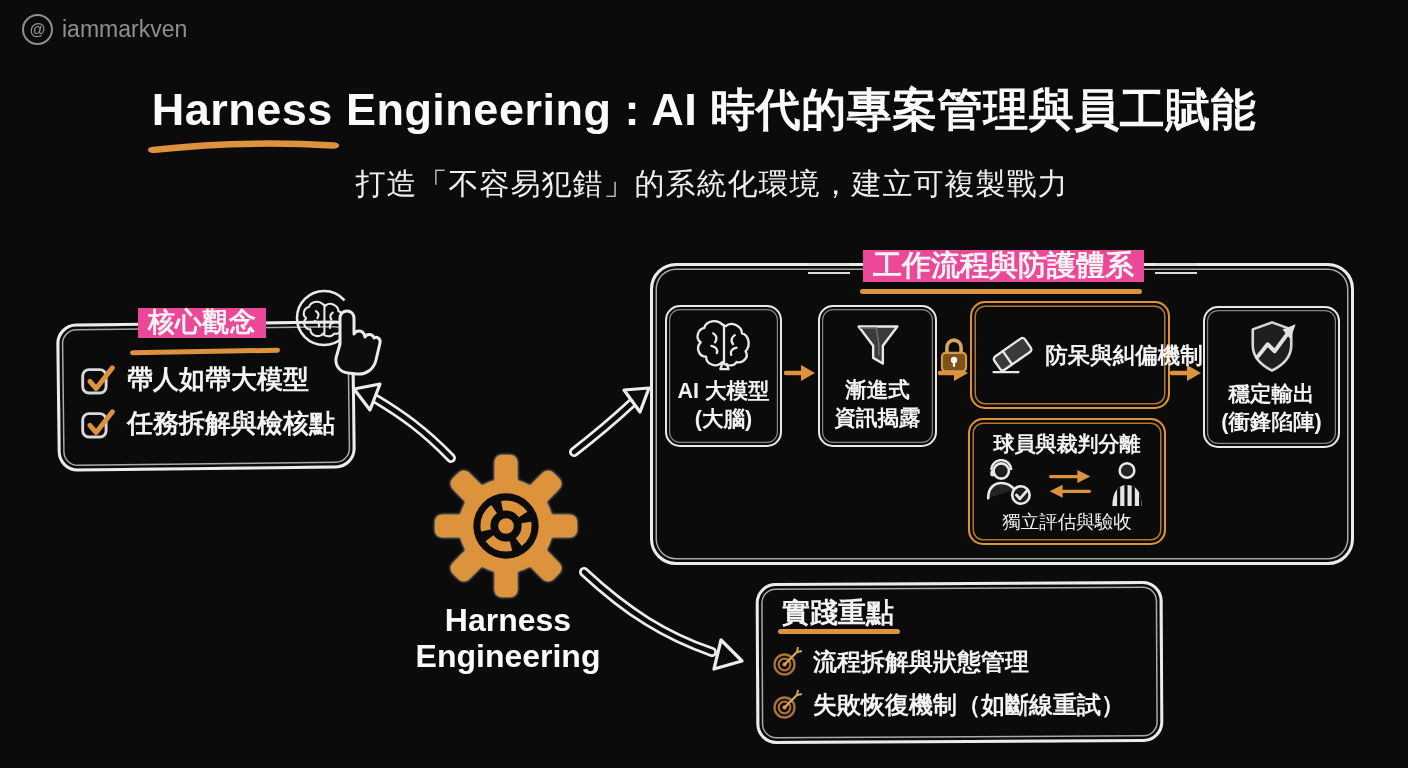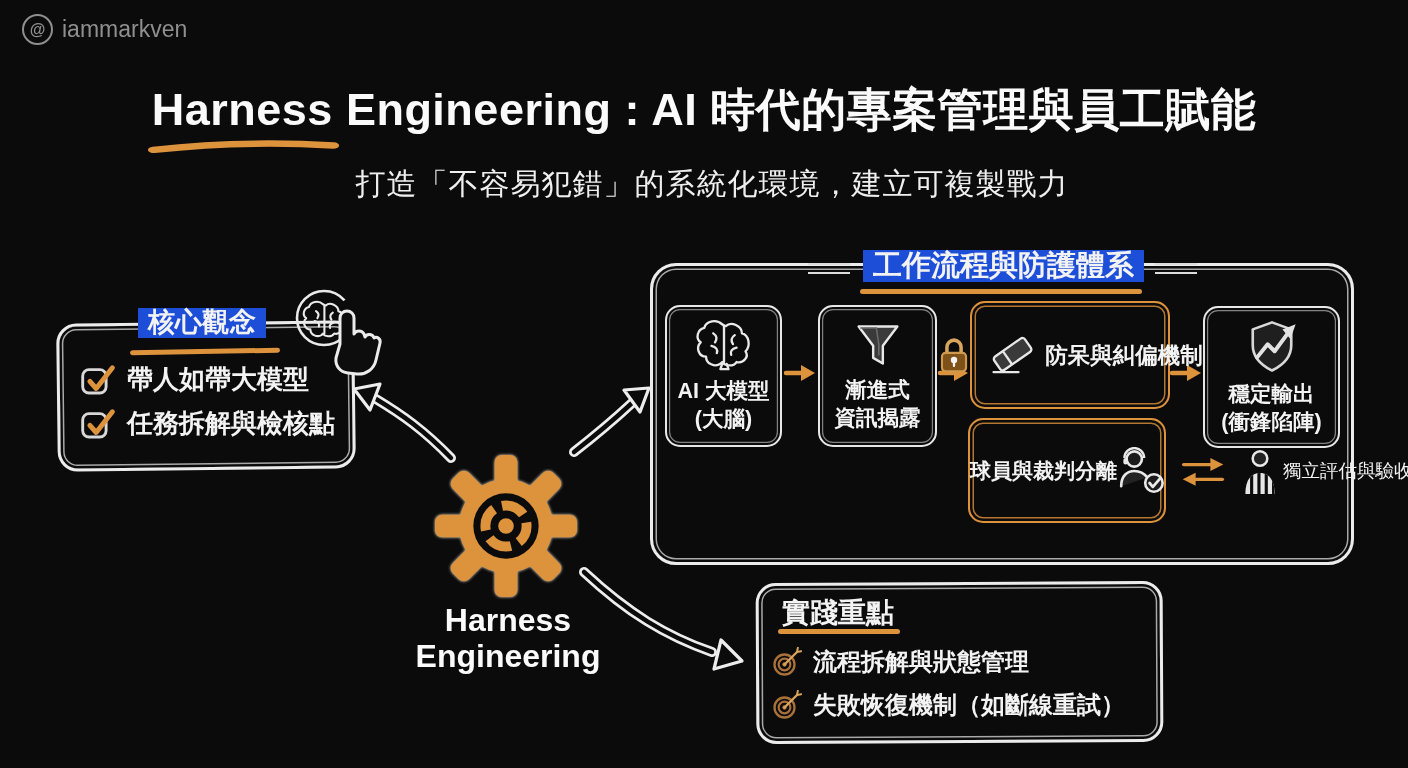--- a/index.html
+++ b/index.html
@@ -21,21 +21,21 @@
   .subtitle{left:0;right:0;top:164px;text-align:center;font-size:30px;font-weight:500;color:#efefef;letter-spacing:1px;padding-left:16px;}
 
   
   .sketch{border:3px solid #ececec;border-radius:20px;
           box-shadow:inset 0 0 0 2.5px #0b0b0b, inset 0 0 0 4px rgba(236,236,236,.7);}
   .sketch-orange{border:2.5px solid #dd923c;border-radius:15px;
           box-shadow:inset 0 0 0 2.5px #0b0b0b, inset 0 0 0 4px rgba(221,146,60,.8);}
   .flow-box{border:2.5px solid #e8e8e8;border-radius:15px;
           box-shadow:inset 0 0 0 2px #0b0b0b, inset 0 0 0 3.2px rgba(232,232,232,.55);
           display:flex;flex-direction:column;align-items:center;justify-content:center;gap:7px;}
-  .on-border-title{background:#1d4ed8;padding:0 10px;font-weight:bold;white-space:nowrap;line-height:1.1;}
+  .on-border-title{background:#ec4899;padding:0 10px;font-weight:bold;white-space:nowrap;line-height:1.1;}
   .uline{background:#dd923c;border-radius:3px;height:5px;}
 
   
   .core-box{left:57px;top:322px;width:292px;height:142px;transform:rotate(-.7deg);}
   .core-title{left:138px;top:308px;font-size:27px;}
   .core-uline{left:130px;top:349px;width:150px;transform:rotate(-1deg);}
   .check-row{display:flex;align-items:center;gap:11px;font-size:26px;font-weight:600;white-space:nowrap;}
   .check-row svg{width:36px;height:33px;flex:0 0 auto;}
 
   
@@ -48,21 +48,21 @@
   .wf-title{left:863px;top:250px;font-size:29px;}
   .wf-uline{left:860px;top:289px;width:282px;height:4.5px;}
   .dbl-line{width:42px;height:7px;border-top:2.5px solid #dcdcdc;border-bottom:2.5px solid #dcdcdc;}
   .fb-text{text-align:center;font-size:21.5px;font-weight:600;line-height:1.3;white-space:nowrap;}
   .fb1{left:665px;top:305px;width:113px;height:138px;}
   .fb2{left:818px;top:305px;width:115px;height:138px;}
   .fb3{left:970px;top:301px;width:196px;height:104px;display:flex;flex-direction:row;align-items:center;justify-content:center;gap:6px;}
   .fb3 .icons{display:flex;align-items:flex-end;gap:16px;}
   .fb3 .label{font-size:22.5px;font-weight:600;white-space:nowrap;}
   .fb4{left:1203px;top:306px;width:133px;height:138px;}
-  .subbox{left:968px;top:418px;width:198px;height:105px;display:flex;flex-direction:row;align-items:center;justify-content:space-evenly;padding:8px 0;box-sizing:border-box;}
+  .subbox{left:968px;top:418px;width:198px;height:127px;display:flex;flex-direction:column;align-items:center;justify-content:space-evenly;padding:8px 0;box-sizing:border-box;}
   .subbox .sb-title{font-size:21px;font-weight:bold;white-space:nowrap;}
   .subbox .sb-icons{display:flex;align-items:center;gap:10px;}
   .subbox .sb-caption{font-size:18.5px;font-weight:500;white-space:nowrap;}
 
   
   .practice-box{left:756px;top:582px;width:401px;height:155px;transform:rotate(-.3deg);}
   .pr-title{left:778px;top:594px;font-size:28px;font-weight:bold;}
   .pr-uline{left:778px;top:629px;width:122px;height:4.5px;}
   .pr-row{display:flex;align-items:center;gap:11px;font-size:24px;font-weight:600;white-space:nowrap;}
   .pr-row svg{width:30px;height:30px;flex:0 0 auto;}

